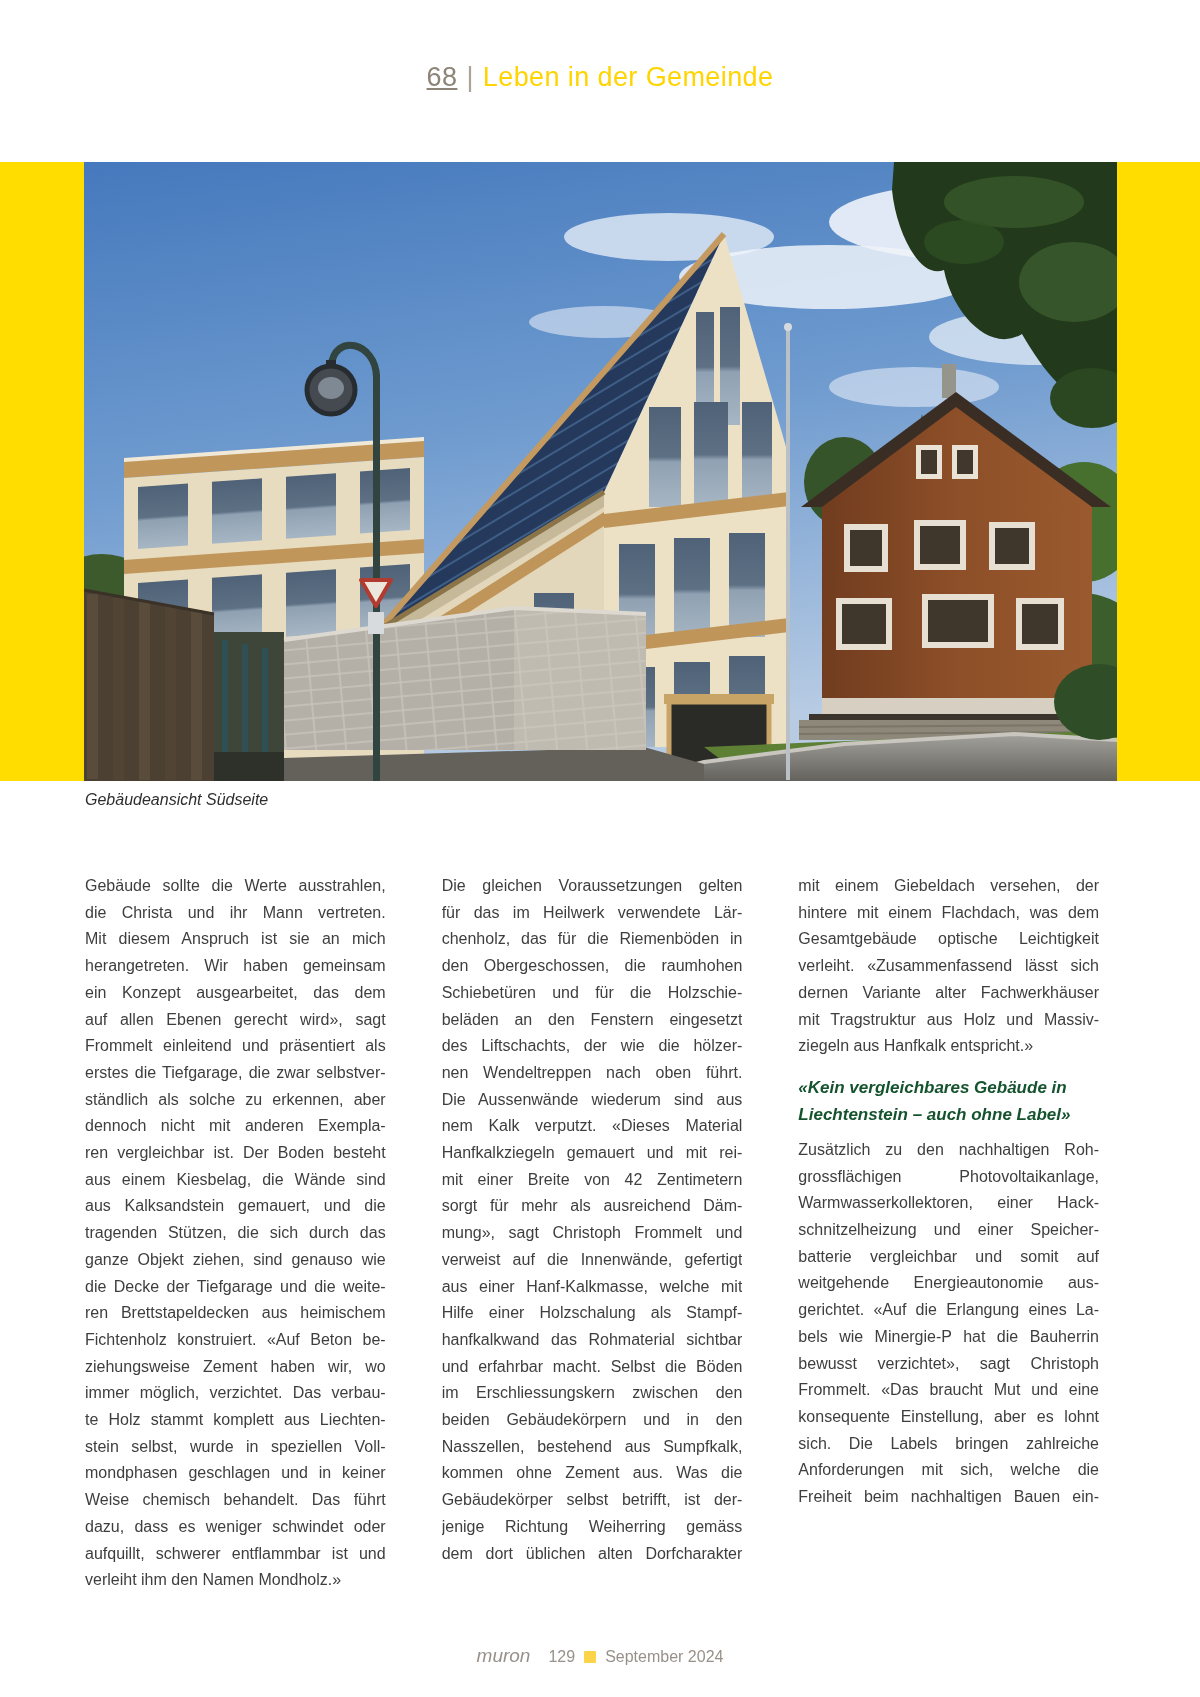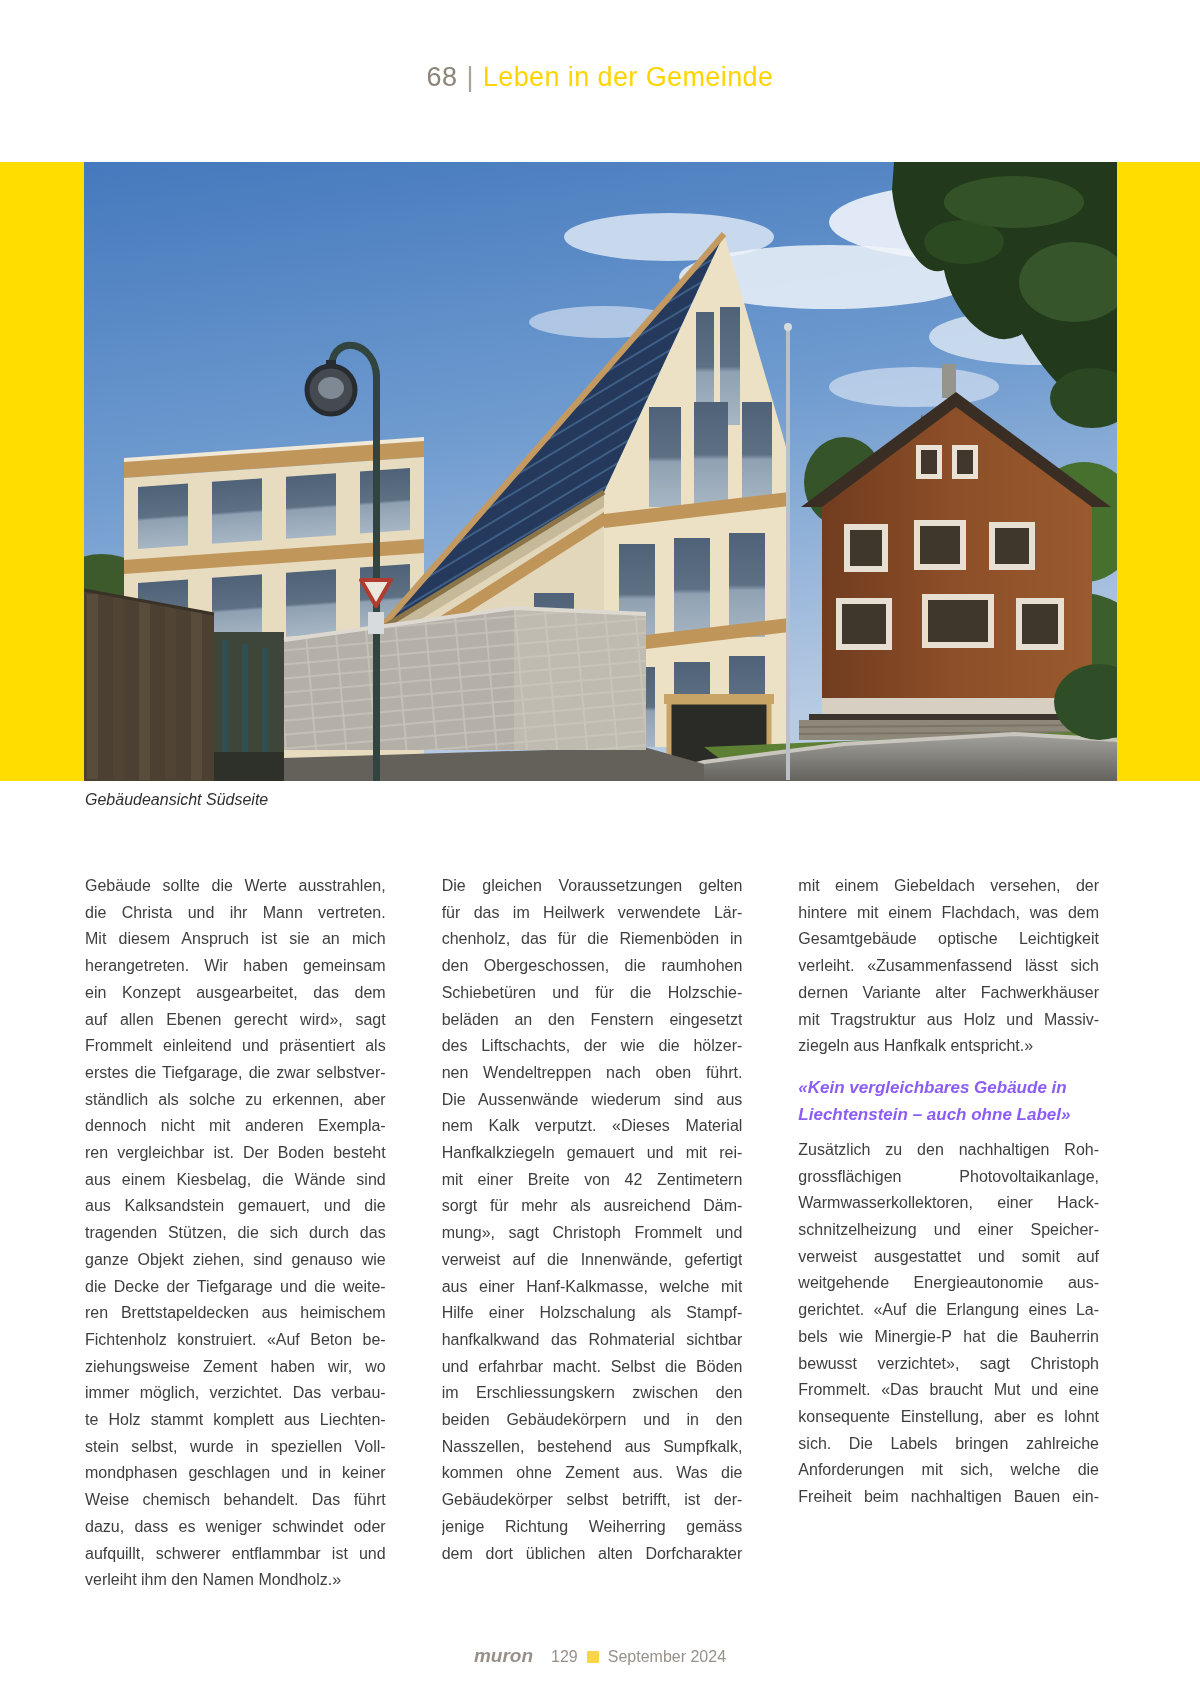--- a/index.html
+++ b/index.html
@@ -2,21 +2,21 @@
 <html lang="de" style="--accent-yellow: #ffdd00; --section-title-yellow: #ffd400; --header-gray: #8d8478; --body-text: #3e3e3e; --caption-text: #2e2e2e; --footer-text: #98918a; --footer-square-yellow: #fbd44a;"><head>
 <meta charset="utf-8">
 <style>
   html,body{margin:0;padding:0;background:#ffffff;}
   .page{position:relative;width:1200px;height:1697px;background:#fff;overflow:hidden;
         font-family:"Liberation Sans",sans-serif;}
 
   
   .header{position:absolute;top:62px;left:0;width:100%;text-align:center;
           font-size:27px;letter-spacing:.4px;}
-  .header .num{color:var(--header-gray,#8d8478);}
+  .header .num{color:var(--header-gray,#8d8478);text-decoration:underline;}
   .header .bar{color:#aba397;margin:0 9px;font-weight:300;}
   .header .section{color:var(--section-title-yellow,#ffd400);}
 
   
   .ybar{position:absolute;top:162px;height:619px;background:var(--accent-yellow,#ffdd00);}
   .ybar-left{left:0;width:84px;}
   .ybar-right{left:1117px;width:83px;}
   .photo{position:absolute;top:162px;left:84px;width:1033px;height:619px;overflow:hidden;}
   .photo svg{display:block;}
 
@@ -25,26 +25,26 @@
 
   
   .columns{position:absolute;top:873px;left:85px;width:1014px;display:flex;gap:56px;}
   .column{width:310px;}
   .line{font-size:16px;line-height:26.7px;color:var(--body-text,#3e3e3e);
         text-align:justify;text-align-last:justify;-moz-text-align-last:justify;
         text-justify:inter-word;overflow:hidden;white-space:normal;}
   .line.end{text-align-last:left;-moz-text-align-last:left;}
   .block.heading{margin:14px 0 8px;}
   .block.heading .line{font-weight:700;font-style:italic;font-size:17px;line-height:27.5px;
-        color:#8b5cf6;text-align:left;text-align-last:left;-moz-text-align-last:left;}
+        color:#14532d;text-align:left;text-align-last:left;-moz-text-align-last:left;}
 
   
   .footer{position:absolute;top:1645px;left:0;width:100%;text-align:center;
           color:var(--footer-text,#98918a);font-size:16px;}
-  .footer .mag{font-style:italic;font-weight:700;font-size:19px;margin-right:18px;}
+  .footer .mag{font-style:italic;font-weight:400;font-size:19px;margin-right:18px;}
   .footer .sq{display:inline-block;width:12px;height:12px;border-radius:1px;
           background:var(--footer-square-yellow,#fbd44a);margin:0 9px;vertical-align:-1px;}
 </style>
 </head>
 <body>
 
 <div class="page">
 
   <div class="header">
     <span class="num">68</span><span class="bar">|</span><span class="section">Leben in der Gemeinde</span>
@@ -329,21 +329,21 @@
         </div>
         <div class="block heading">
           <div class="line">«Kein vergleichbares Gebäude in</div>
           <div class="line end">Liechtenstein – auch ohne Label»</div>
         </div>
         <div class="block body">
           <div class="line">Zusätzlich zu den nachhaltigen Roh-</div>
           <div class="line">grossflächigen Photovoltaikanlage,</div>
           <div class="line">Warmwasserkollektoren, einer Hack-</div>
           <div class="line">schnitzelheizung und einer Speicher-</div>
-          <div class="line">verweist ausgestattet und somit auf</div>
+          <div class="line">batterie vergleichbar und somit auf</div>
           <div class="line">weitgehende Energieautonomie aus-</div>
           <div class="line">gerichtet. «Auf die Erlangung eines La-</div>
           <div class="line">bels wie Minergie-P hat die Bauherrin</div>
           <div class="line">bewusst verzichtet», sagt Christoph</div>
           <div class="line">Frommelt. «Das braucht Mut und eine</div>
           <div class="line">konsequente Einstellung, aber es lohnt</div>
           <div class="line">sich. Die Labels bringen zahlreiche</div>
           <div class="line">Anforderungen mit sich, welche die</div>
           <div class="line">Freiheit beim nachhaltigen Bauen ein-</div>
         </div>

